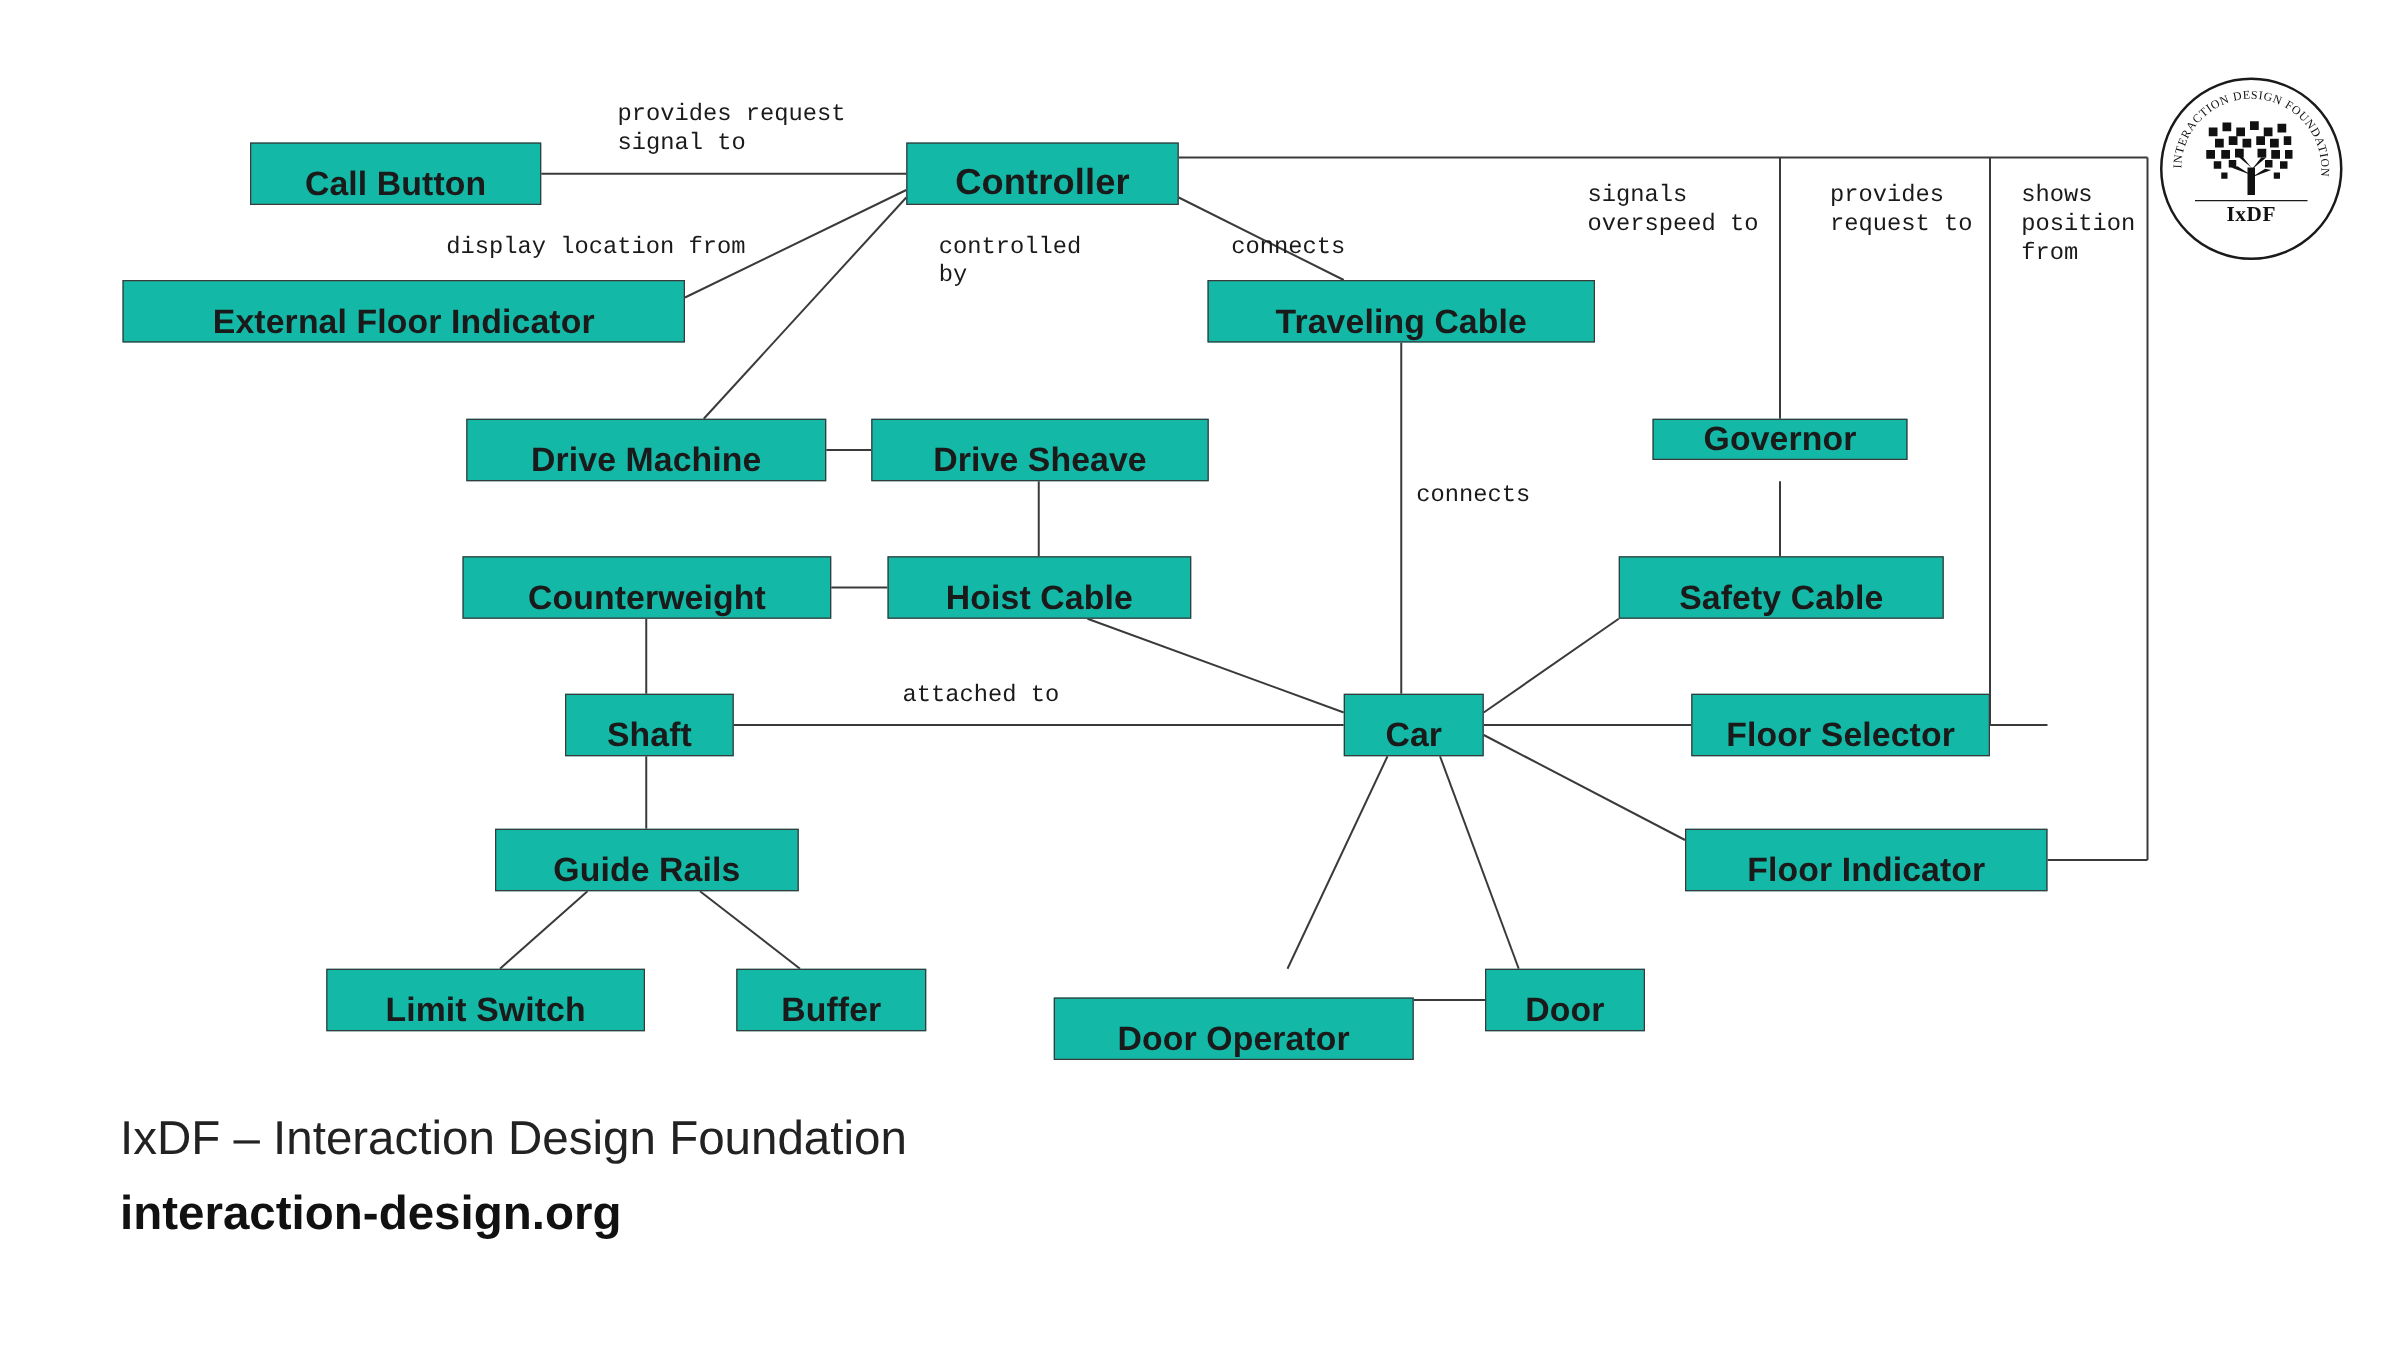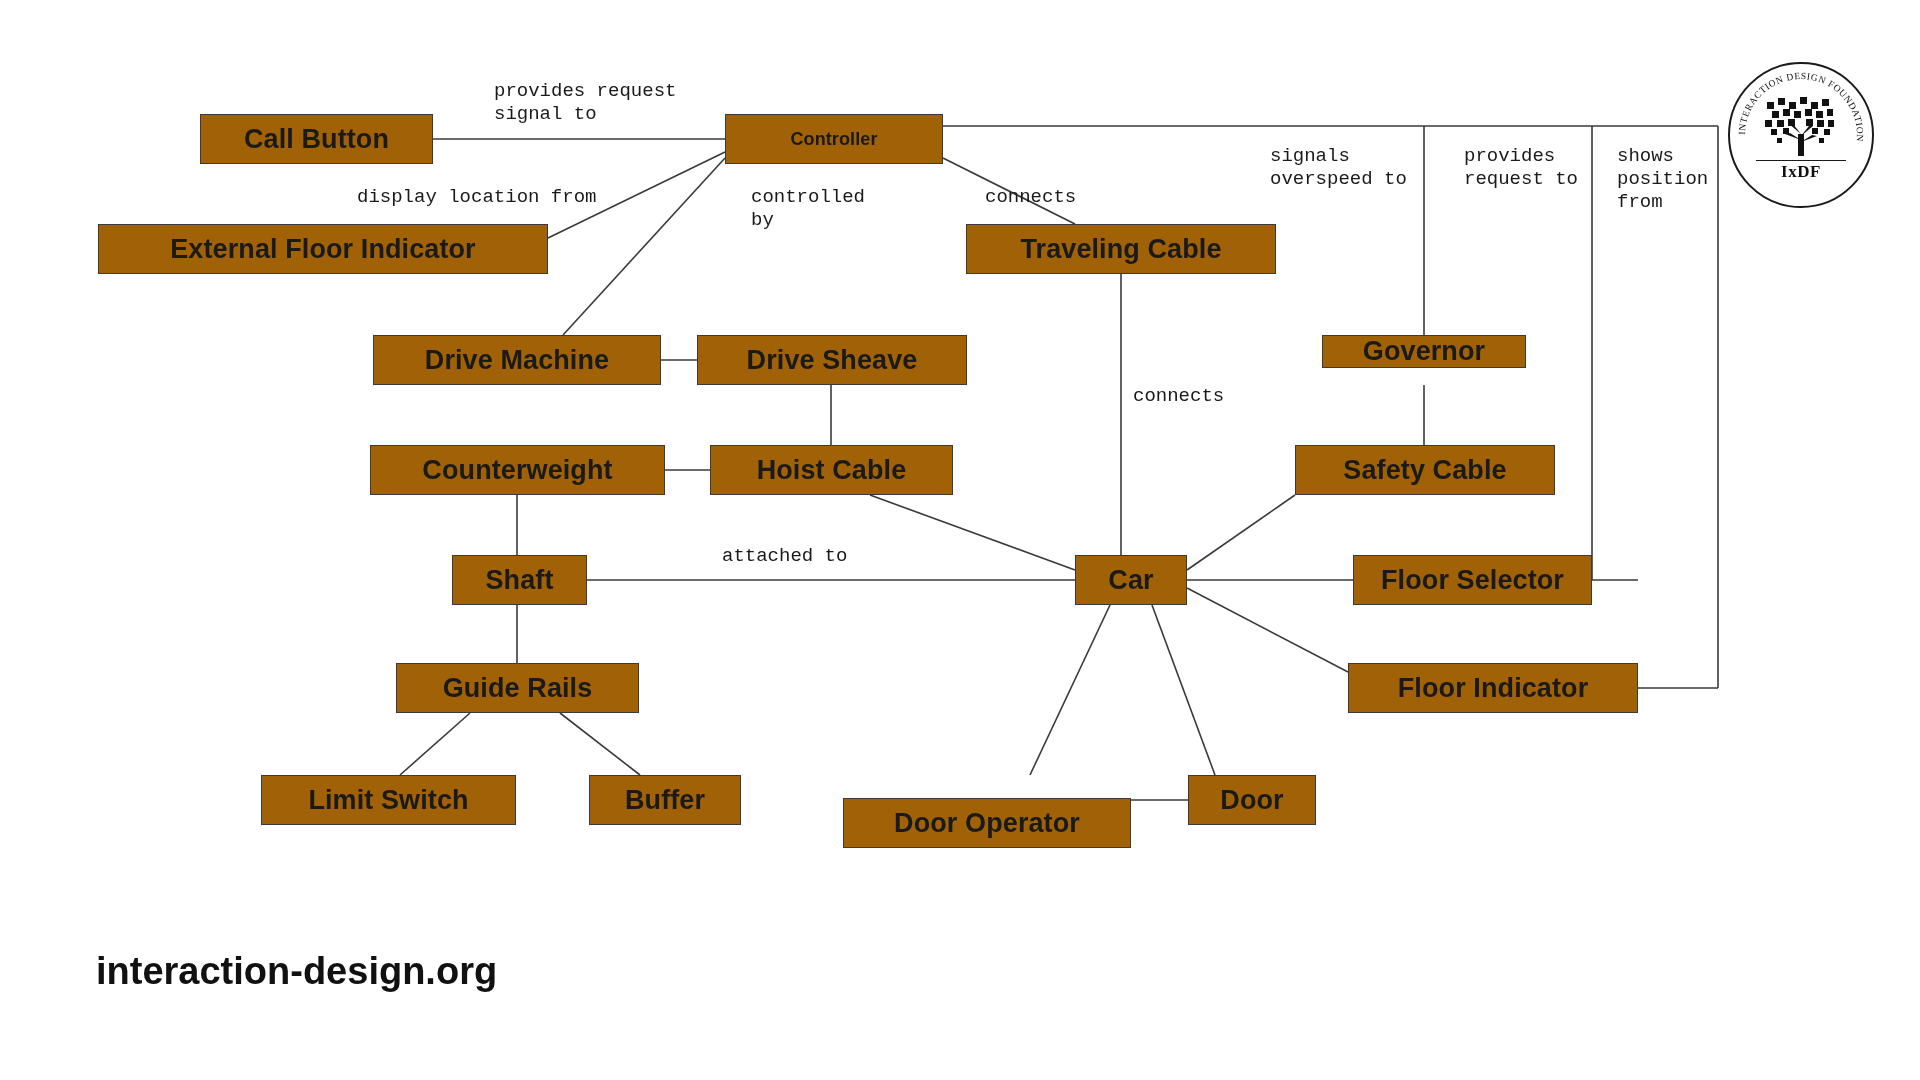--- a/index.html
+++ b/index.html
@@ -24,25 +24,25 @@
     left: 0;
     top: 0;
     width: 1920px;
     height: 1080px;
     pointer-events: none;
   }
   .node {
     position: absolute;
     box-sizing: border-box;
     border: 1.5px solid #3a3a3a;
-    background: #a16207;
+    background: #14b8a6;
     color: #1a1a1a;
     font-weight: bold;
     display: flex;
-    align-items: center;
+    align-items: flex-end;
     justify-content: center;
     white-space: nowrap;
     letter-spacing: 0.1px;
   }
   .edge-label {
     position: absolute;
     font-size: 19px;
     color: #1a1a1a;
     line-height: 1.22;
     white-space: pre-line;
@@ -168,21 +168,21 @@
 
       <line x1="1152" y1="605" x2="1215" y2="775"></line>
 
       <line x1="1131" y1="800" x2="1188" y2="800"></line>
     </g>
   </svg>
 
   <div class="node" style="left:200px;top:114px;width:233px;height:50px;font-size:27px;">
       <span>Call Button</span>
     </div>
-  <div class="node" style="left:725px;top:114px;width:218px;height:50px;font-size:18px;">
+  <div class="node" style="left:725px;top:114px;width:218px;height:50px;font-size:29px;">
       <span>Controller</span>
     </div>
   <div class="node" style="left:98px;top:224px;width:450px;height:50px;font-size:27px;">
       <span>External Floor Indicator</span>
     </div>
   <div class="node" style="left:966px;top:224px;width:310px;height:50px;font-size:27px;">
       <span>Traveling Cable</span>
     </div>
   <div class="node" style="left:697px;top:335px;width:270px;height:50px;font-size:27px;">
       <span>Drive Sheave</span>
@@ -285,15 +285,16 @@
         <rect x="53" y="34" width="6" height="6"></rect>
           <rect x="65" y="35" width="6" height="6"></rect>
         <rect x="18" y="44" width="5" height="5"></rect>
           <rect x="60" y="44" width="5" height="5"></rect>
       </g>
     </svg>
     <div class="divider"></div>
     <div class="brand">IxDF</div>
   </div>
 
+  <div class="footer-line1">IxDF – Interaction Design Foundation</div>
   <div class="footer-line2">interaction-design.org</div>
 
 </div>
 
 </body></html>

